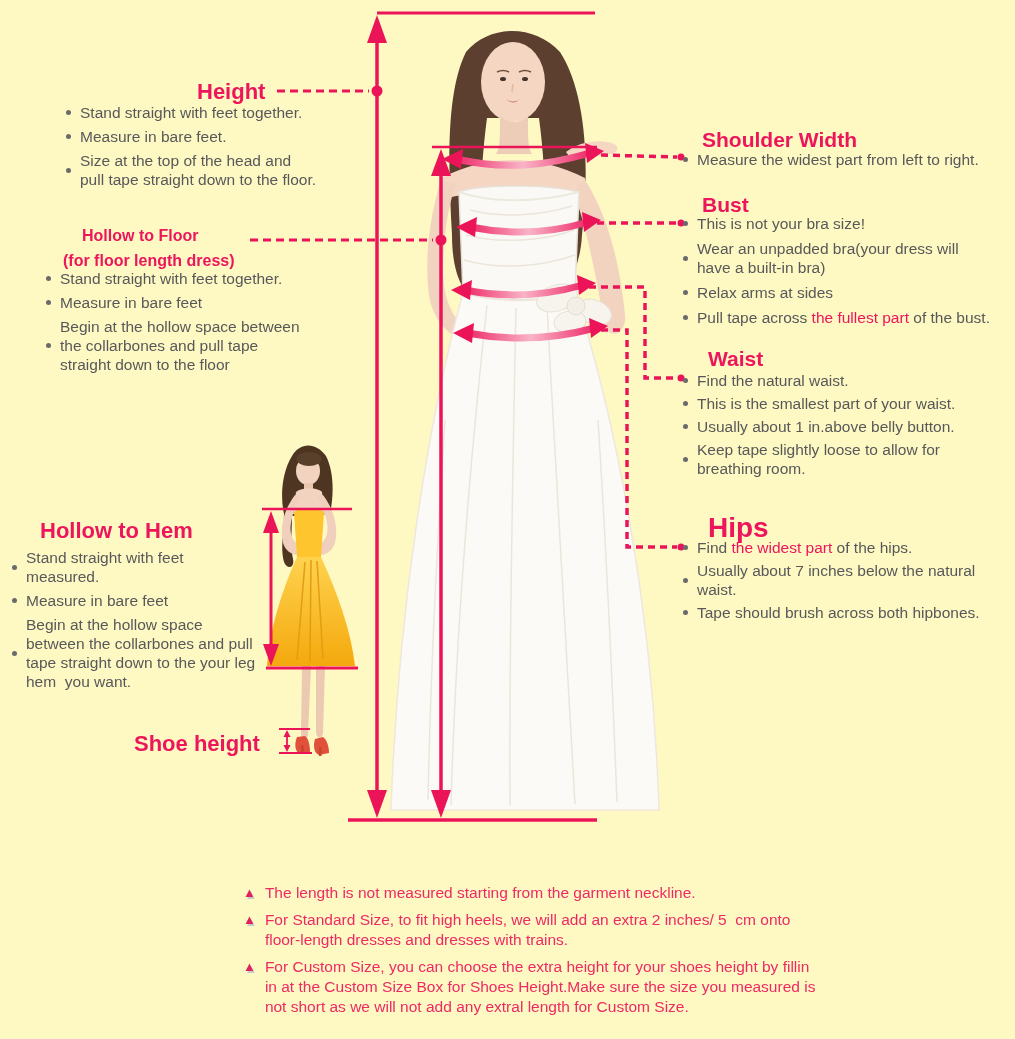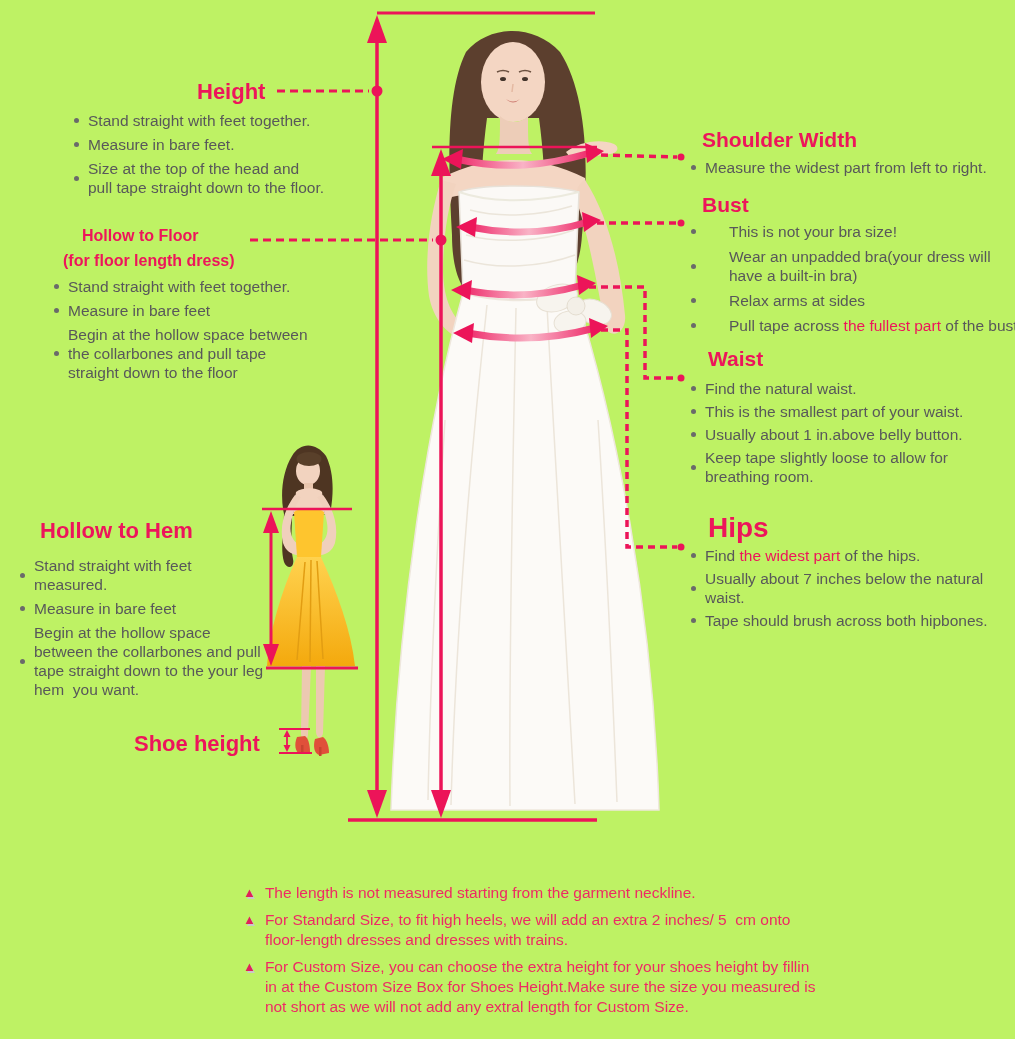--- a/index.html
+++ b/index.html
@@ -1,24 +1,24 @@
 <!DOCTYPE html>
 <html><head>
 <meta charset="utf-8">
 <style>
   html,body{margin:0;padding:0;background:#fff;}
-  .canvas{position:relative;width:1015px;height:1039px;background:#bef264;overflow:hidden;
+  .canvas{position:relative;width:1015px;height:1039px;background:#fef9c3;overflow:hidden;
           font-family:"Liberation Sans",sans-serif;}
   svg.art{position:absolute;left:0;top:0;z-index:0;}
   .heading{position:absolute;z-index:2;font-weight:bold;color:#ed155b;white-space:pre;}
   .sub{position:absolute;z-index:2;font-weight:bold;color:#ed155b;font-size:16px;white-space:pre;}
-  ul.blist{position:absolute;z-index:2;list-style:none;margin:8px;padding:0;color:#58585a;font-size:15.5px;}
+  ul.blist{position:absolute;z-index:2;list-style:none;margin:0;padding:0;color:#58585a;font-size:15.5px;}
   ul.blist li{display:flex;align-items:center;margin-bottom:5px;}
   ul.m4 li{margin-bottom:4px;}
-  ul.m6 li{margin-bottom:6px;gap:24px;}
+  ul.m6 li{margin-bottom:6px;}
   .dot{width:5px;height:5px;border-radius:50%;background:#6a6a6a;margin-right:9px;flex:none;}
   .txt{line-height:19px;}
   .ln{display:block;white-space:pre;}
   .hl{color:#ed155b;}
   .notes{position:absolute;z-index:2;left:243px;top:883px;width:680px;}
   .note{display:flex;align-items:flex-start;margin-bottom:7px;color:#ee2a64;font-size:15.5px;}
   .tri{color:#e0215a;font-size:13px;line-height:20px;margin-right:9px;flex:none;
        text-shadow:1.5px 1.5px 0 #c9c9c9;}
   .ntxt .ln{line-height:20px;}
 </style>

